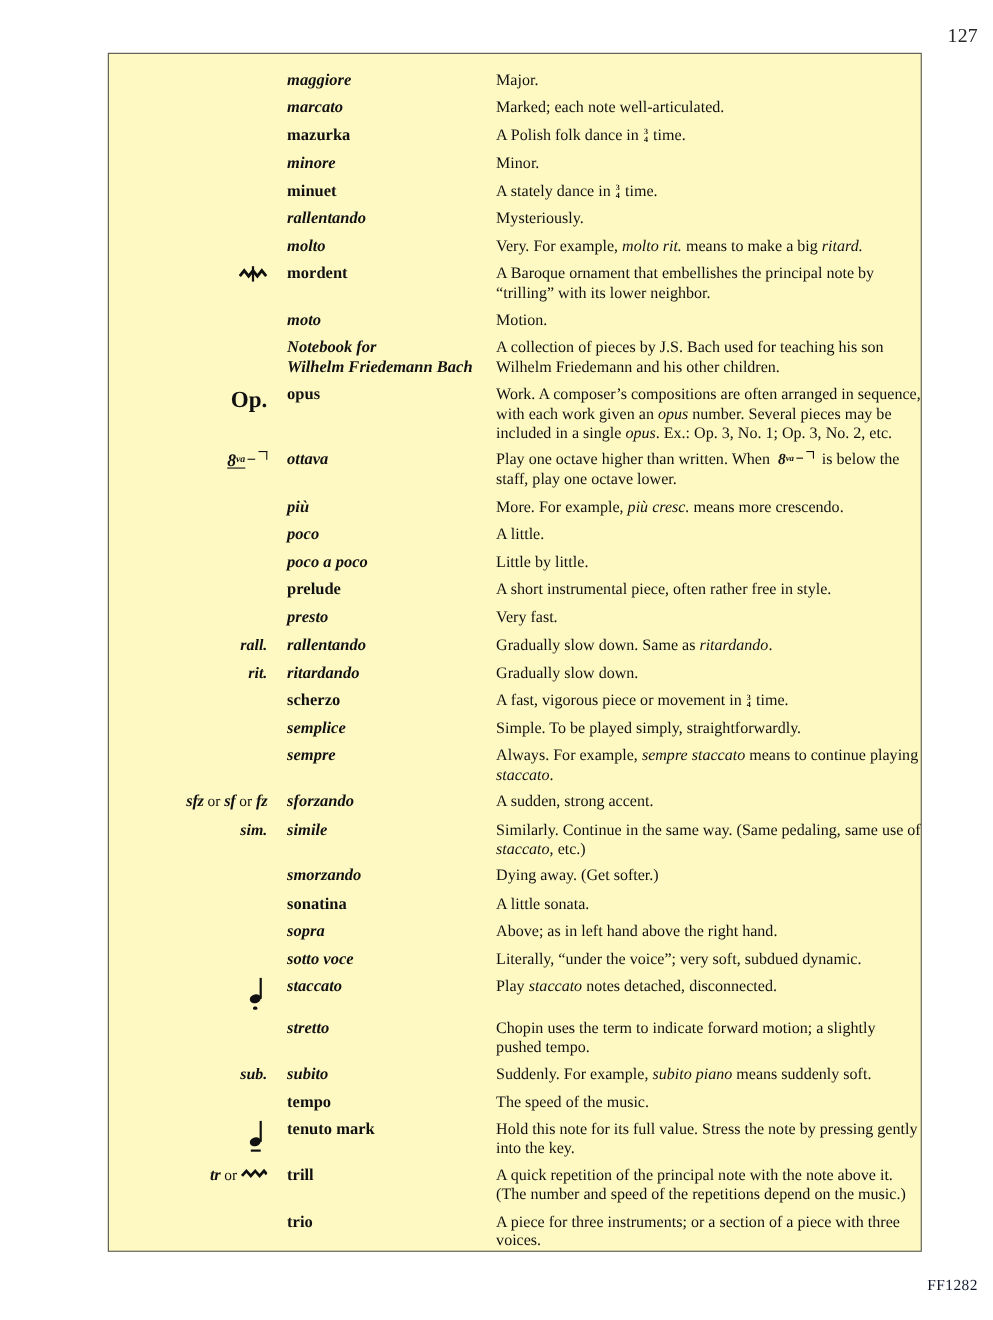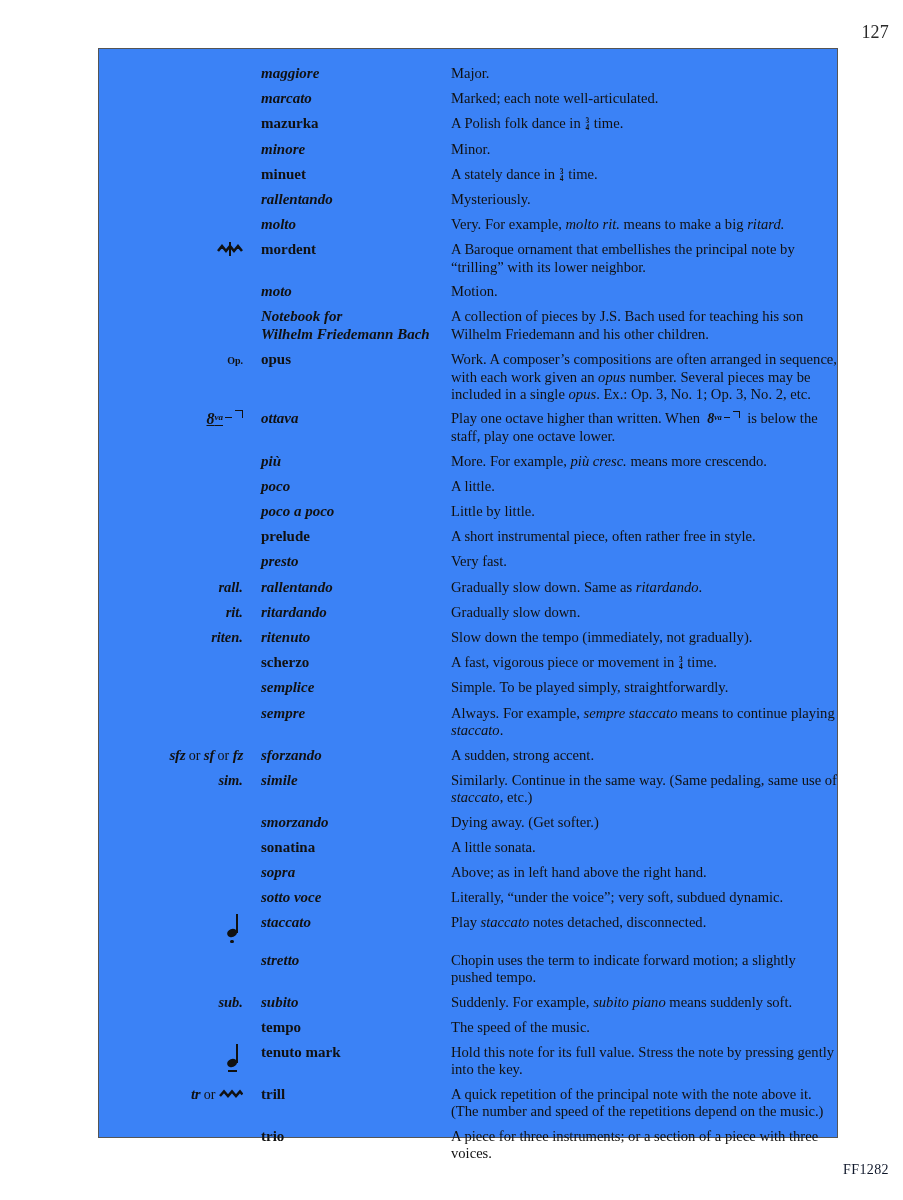--- a/index.html
+++ b/index.html
@@ -37,21 +37,21 @@
     margin-left: 16px;
   }
   .frame {
     position: absolute;
     left: 98px;
     top: 48px;
     width: 740px;
     height: 1090px;
     border: 1px solid #555;
     box-sizing: border-box;
-    background: #3b82f6;
+    background: #fef9c3;
   }
   .glossary {
     position: absolute;
     left: 0;
     top: 0;
     width: 100%;
     height: 100%;
     padding: 16px 0 0 0;
     box-sizing: border-box;
   }
@@ -275,21 +275,21 @@
               <td class="sym"></td>
               <td class="term italic">moto</td>
               <td class="def">Motion.</td>
             </tr>
             <tr>
               <td class="sym"></td>
               <td class="term italic">Notebook for<br>Wilhelm Friedemann Bach</td>
               <td class="def">A collection of pieces by J.S. Bach used for teaching his son Wilhelm Friedemann and his other children.</td>
             </tr>
             <tr>
-              <td class="sym"><span class="roman" style="font-weight:bold;font-size:10px;">Op.</span></td>
+              <td class="sym"><span class="roman" style="font-weight:bold;font-size:21px;">Op.</span></td>
               <td class="term bold">opus</td>
               <td class="def">Work. A composer’s compositions are often arranged in sequence, with each work given an <i>opus</i> number. Several pieces may be included in a single <i>opus</i>. Ex.: Op. 3, No. 1; Op. 3, No. 2, etc.</td>
             </tr>
             <tr>
               <td class="sym"><span class="ottava">8<span class="va">va</span><span class="dash"></span><span class="bracket"></span></span></td>
               <td class="term italic">ottava</td>
               <td class="def">Play one octave higher than written. When &nbsp;<span class="ottava-inline">8<span class="va">va</span><span class="dash"></span><span class="bracket"></span></span>&nbsp; is below the staff, play one octave lower.</td>
             </tr>
             <tr>
               <td class="sym"></td>
@@ -318,25 +318,20 @@
             </tr>
             <tr>
               <td class="sym"><span>rall.</span></td>
               <td class="term italic">rallentando</td>
               <td class="def">Gradually slow down. Same as <i>ritardando</i>.</td>
             </tr>
             <tr>
               <td class="sym"><span>rit.</span></td>
               <td class="term italic">ritardando</td>
               <td class="def">Gradually slow down.</td>
-            </tr>
-            <tr>
-              <td class="sym"><span>riten.</span></td>
-              <td class="term italic">ritenuto</td>
-              <td class="def">Slow down the tempo (immediately, not gradually).</td>
             </tr>
             <tr>
               <td class="sym"></td>
               <td class="term bold">scherzo</td>
               <td class="def">A fast, vigorous piece or movement in <span class="timesig"><span>3</span><span>4</span></span> time.</td>
             </tr>
             <tr>
               <td class="sym"></td>
               <td class="term italic">semplice</td>
               <td class="def">Simple. To be played simply, straightforwardly.</td>

